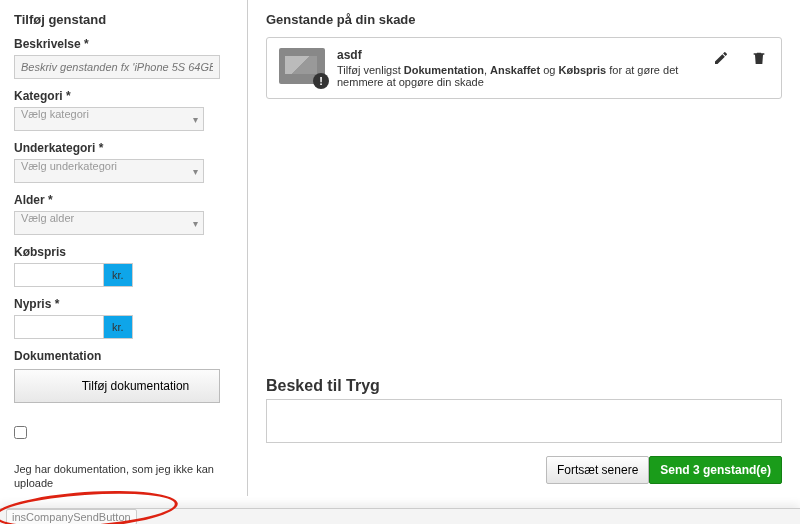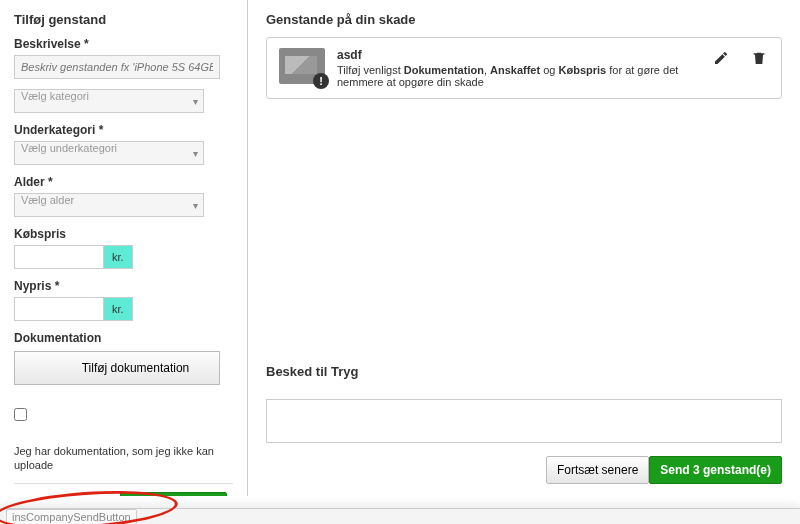--- a/index.html
+++ b/index.html
@@ -12,40 +12,40 @@
   .right-panel { flex: 1; padding: 12px 18px; display: flex; flex-direction: column; }
   .section-title { font-weight: bold; font-size: 13px; margin-bottom: 10px; }
   .field-group { margin-bottom: 10px; }
   .field-label { font-weight: bold; font-size: 12px; display: block; margin-bottom: 4px; }
   .text-input { width: 206px; height: 24px; border: 1px solid #ccc; background: #f5f5f5; padding: 0 6px; font-size: 11px; color: #999; font-style: italic; }
   .select-wrap { position: relative; width: 190px; }
   .select { width: 100%; height: 24px; border: 1px solid #ccc; background: #f5f5f5; padding: 0 6px; font-size: 11px; color: #999; appearance: none; cursor: pointer; }
   .select-arrow { position: absolute; right: 6px; top: 50%; transform: translateY(-50%); pointer-events: none; font-size: 10px; color: #888; }
   .price-row { display: flex; align-items: center; }
   .price-input { width: 90px; height: 24px; border: 1px solid #ccc; padding: 0 6px; font-size: 11px; }
-  .price-unit { display: inline-flex; align-items: center; justify-content: center; height: 24px; padding: 0 8px; border: 1px solid #ccc; border-left: none; background: #5eead4; font-size: 11px; }
+  .price-unit { display: inline-flex; align-items: center; justify-content: center; height: 24px; padding: 0 8px; border: 1px solid #ccc; border-left: none; background: #0ea5e9; font-size: 11px; }
   .doc-btn { width: 206px; height: 34px; border: 1px solid #bbb; background: linear-gradient(#fcfcfc,#e8e8e8); font-size: 12px; cursor: pointer; margin-top: 2px; padding-left: 37px; }
   .checkbox-row { display: flex; align-items: flex-start; gap: 23px; margin-top: 22px; font-size: 11px; line-height: 1.3; flex-direction: column; }
   .checkbox-row input { margin-top: 1px; }
   .green-btn { background: #1a9c1a; color: #fff; border: 1px solid #148014; padding: 6px 10px; font-size: 12px; font-weight: bold; cursor: pointer; border-radius: 2px; }
   .grey-btn { background: linear-gradient(#fefefe,#e6e6e6); border: 1px solid #bbb; padding: 6px 10px; font-size: 12px; cursor: pointer; border-radius: 2px; }
   .add-btn-row { text-align: right; margin-top: 8px; padding-right: 6px; }
   .item-card { border: 1px solid #ccc; border-radius: 3px; padding: 10px 12px; display: flex; gap: 12px; align-items: flex-start; }
   .item-thumb { width: 46px; height: 36px; background: #888; position: relative; border-radius: 2px; }
   .item-thumb::before { content: ""; position: absolute; left: 6px; top: 8px; width: 32px; height: 18px; background: linear-gradient(135deg,#bbb 50%,#999 50%); }
   .warn-badge { position: absolute; right: -4px; bottom: -5px; width: 16px; height: 16px; border-radius: 50%; background: #333; color: #fff; font-weight: bold; font-size: 11px; display:flex;align-items:center;justify-content:center; }
   .item-body { flex: 1; }
   .item-title { font-weight: bold; font-size: 12px; margin-bottom: 2px; }
   .item-desc { font-size: 11px; }
   .item-desc b { font-weight: bold; }
   .item-actions { display: flex; gap: 18px; align-items: center; }
   .icon-btn { background: none; border: none; cursor: pointer; padding: 2px; }
   .hint-text { font-size: 11px; font-style: italic; color: #666; margin-top: 10px; }
   .right-bottom { margin-top: auto; }
-  .msg-label { font-weight: bold; font-size: 13px; margin-bottom: 20px; display: block; }
+  .msg-label { font-weight: bold; font-size: 16px; margin-bottom: 4px; display: block; }
   .msg-box { width: 100%; height: 44px; border: 1px solid #ccc; padding: 4px; font-size: 11px; resize: none; }
   .bottom-actions { display: flex; gap: 0; justify-content: flex-end; margin-top: 10px; }
   .footer-bar { position: absolute; left: 0; right: 0; bottom: 0; height: 16px; border-top: 1px solid #ccc; background: #f4f4f4; display: flex; align-items: center; padding: 0 6px; box-shadow: 0 -4px 8px rgba(0,0,0,0.08);}
   .footer-badge { font-size: 11px; color: #888; border: 1px solid #ccc; padding: 1px 5px; border-radius: 2px; background: #fafafa; }
   .red-circle { position: absolute; border: 3px solid #d21; border-radius: 50%; width: 184px; height: 36px; left: -6px; bottom: -4px; transform: rotate(-4deg); pointer-events: none; }
   .left-inner { min-height: 470px; }
   .left-divider { border: 0; border-top: 1px solid #ddd; margin: 8px 0 6px 0; }
 </style>
 </head>
 <body>
@@ -54,20 +54,21 @@
   <div class="left-panel">
     <div class="left-inner">
     <div class="section-title">Tilføj genstand</div>
 
     <div class="field-group">
       <label class="field-label">Beskrivelse *</label>
       <input class="text-input" placeholder="Beskriv genstanden fx 'iPhone 5S 64GB'" style="">
     </div>
 
     <div class="field-group">
+      <label class="field-label">Kategori *</label>
       <div class="select-wrap">
         <div class="select">Vælg kategori</div>
         <span class="select-arrow">▾</span>
       </div>
     </div>
 
     <div class="field-group">
       <label class="field-label">Underkategori *</label>
       <div class="select-wrap">
         <div class="select">Vælg underkategori</div>

